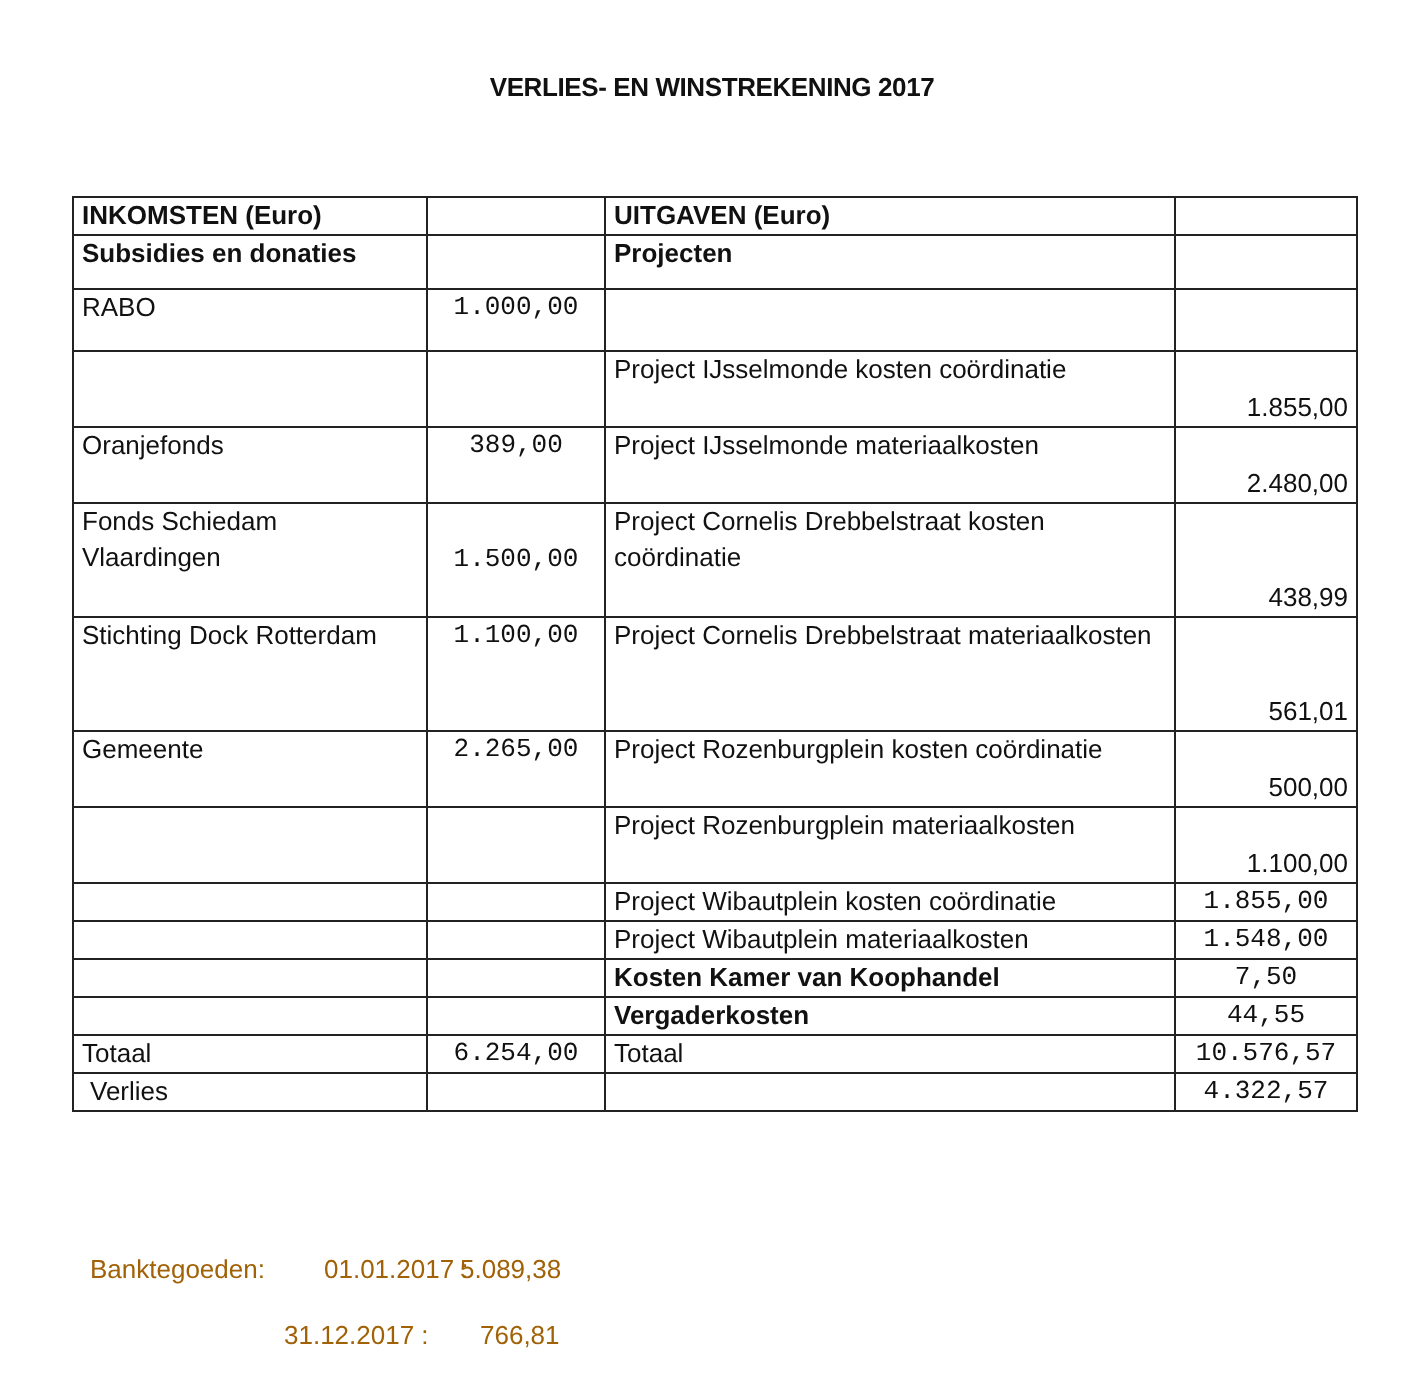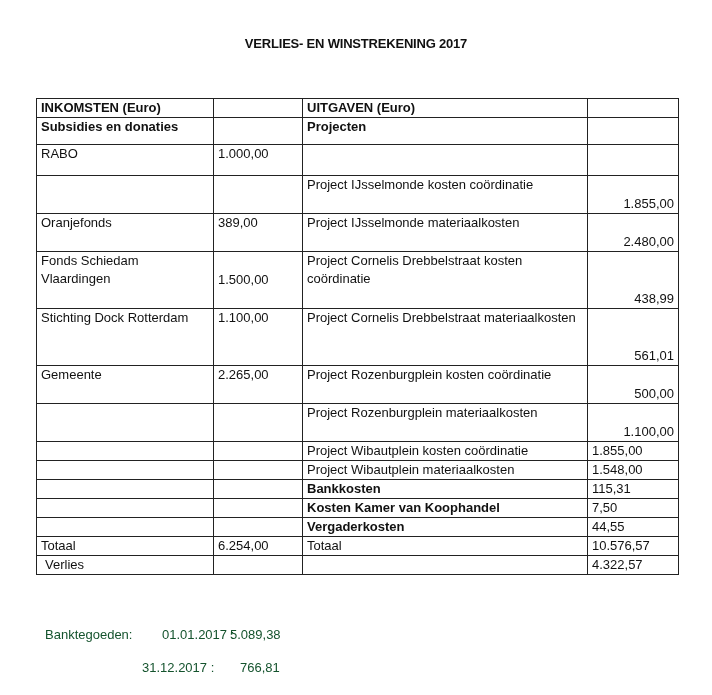--- a/index.html
+++ b/index.html
@@ -13,27 +13,27 @@
   }
   table.ledger {
     position: absolute; left: 36px; top: 98px;
     border-collapse: collapse; table-layout: fixed;
     font-size: 13px; line-height: 18px;
   }
   table.ledger td {
     border: 1px solid #222; padding: 0 4px; vertical-align: top;
     white-space: nowrap; overflow: hidden;
   }
-  td.amt { text-align: left; }
+  td.amt { text-align: center; font-family: Liberation Mono, monospace; }
   td.amt-bottom { text-align: right; vertical-align: bottom !important; }
   .b { font-weight: bold; }
   .wrap { white-space: normal !important; }
   .ind { padding-left: 8px !important; }
   .bank {
-    position: absolute; font-size: 13px; color: #14532d; white-space: pre;
+    position: absolute; font-size: 13px; color: #a16207; white-space: pre;
   }
 </style>
 </head>
 <body>
 
 <div class="title">VERLIES- EN WINSTREKENING 2017</div>
 
 <table class="ledger">
   <colgroup>
     <col style="width:177px">
@@ -106,26 +106,20 @@
   </tr>
   <tr style="height:19px">
     <td></td>
     <td class="amt"></td>
     <td>Project Wibautplein materiaalkosten</td>
     <td class="amt">1.548,00</td>
   </tr>
   <tr style="height:19px">
     <td></td>
     <td class="amt"></td>
-    <td class="b">Bankkosten</td>
-    <td class="amt">115,31</td>
-  </tr>
-  <tr style="height:19px">
-    <td></td>
-    <td class="amt"></td>
     <td class="b">Kosten Kamer van Koophandel</td>
     <td class="amt">7,50</td>
   </tr>
   <tr style="height:19px">
     <td></td>
     <td class="amt"></td>
     <td class="b">Vergaderkosten</td>
     <td class="amt">44,55</td>
   </tr>
 

